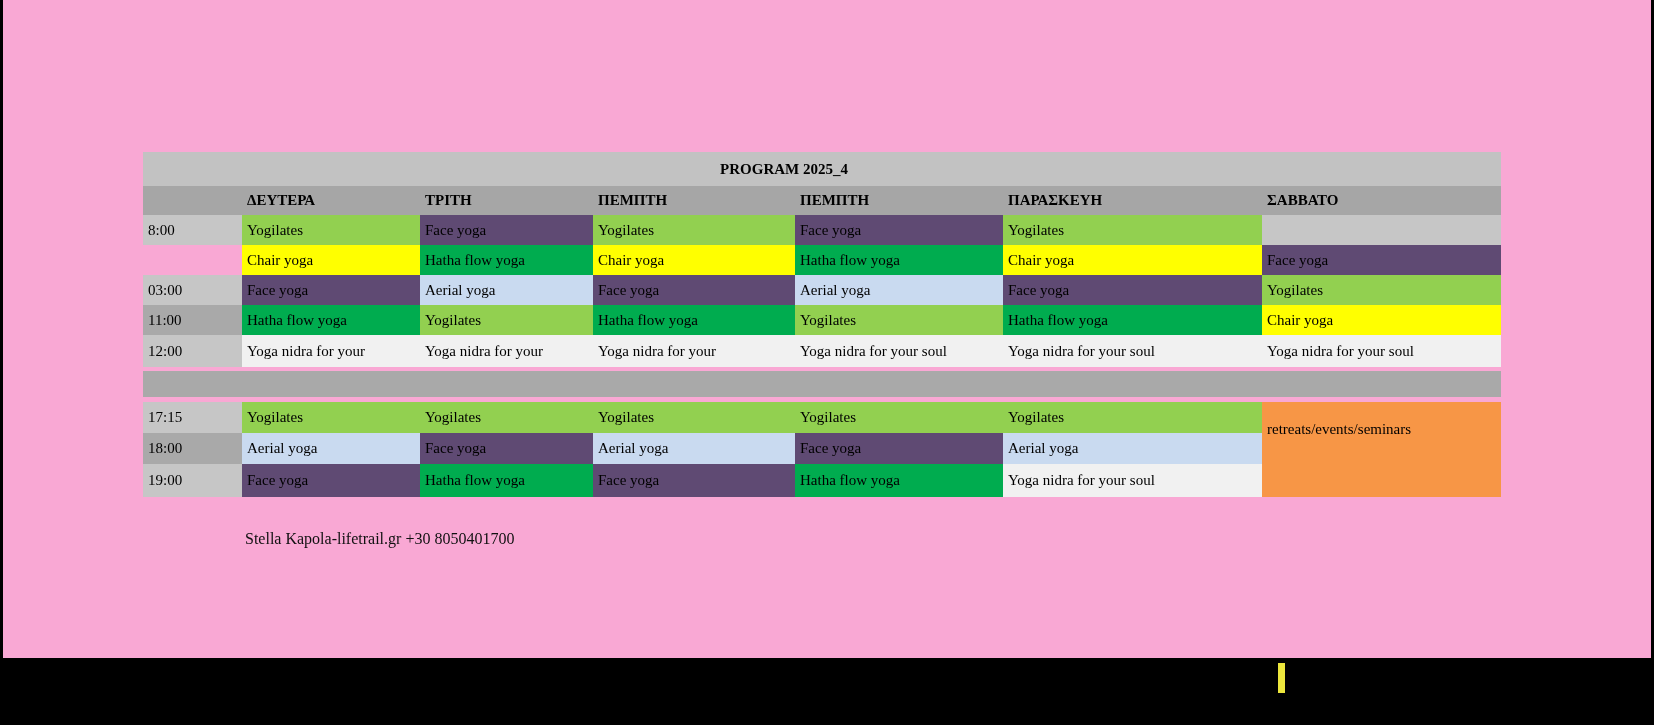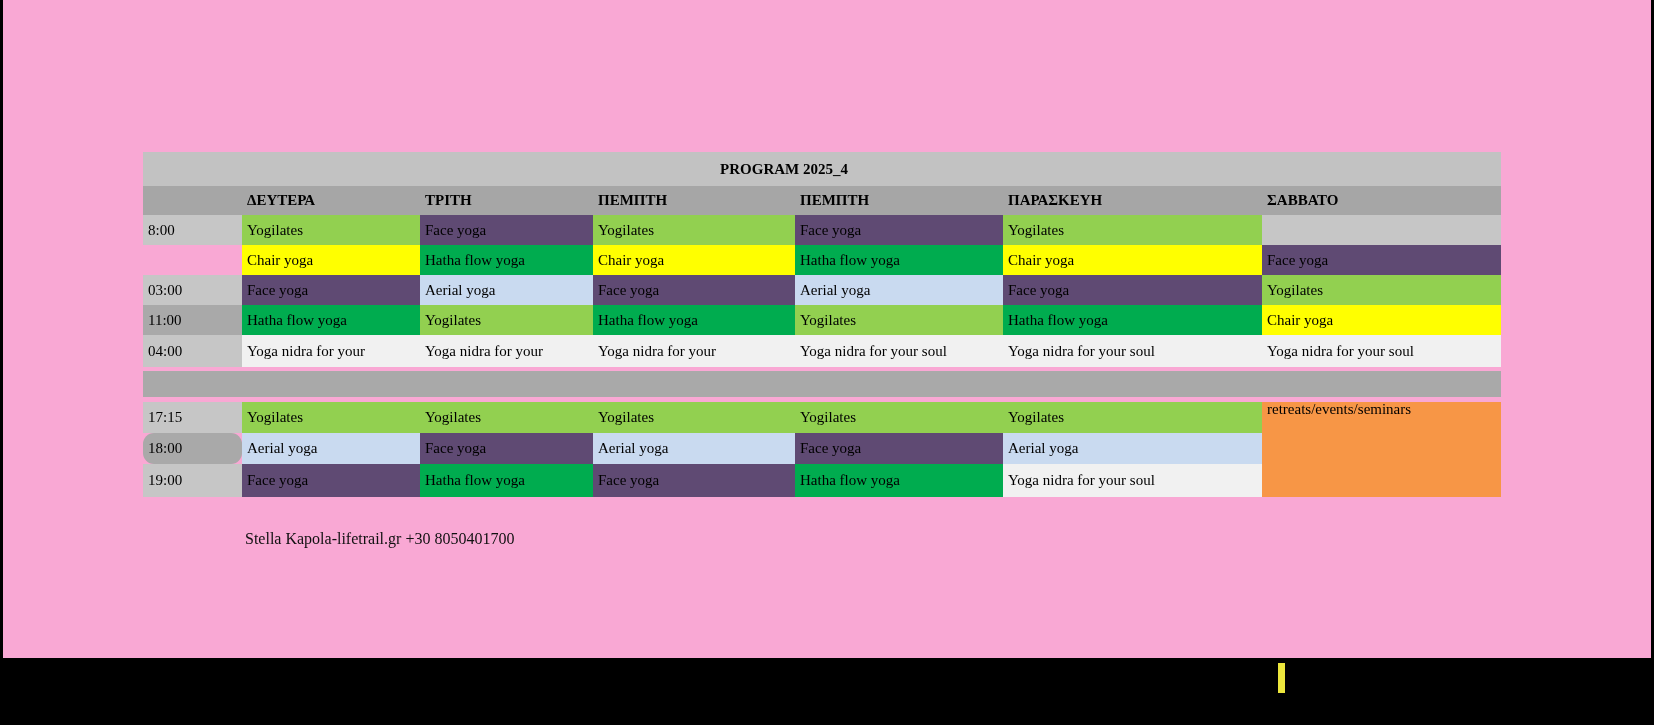--- a/index.html
+++ b/index.html
@@ -30,21 +30,21 @@
     white-space:nowrap;overflow:hidden;
     box-sizing:border-box;
   }
   .cell.title{
     grid-column:1 / -1;
     justify-content:center;
     padding-right:76px;padding-left:0;
     font-weight:bold;
   }
   .cell.dayhead{font-weight:bold;}
-  .cell.merged{align-items:flex-start;padding-top:0;}
+  .cell.merged{align-items:flex-start;padding-top:20px;}
   #footer{
     position:absolute;left:245px;top:524px;
     font-size:16px;line-height:29px;color:#111;
   }
 </style>
 </head>
 <body>
 
 <div id="screen">
   <div id="sheet">
@@ -78,36 +78,36 @@
       <div class="cell" style="background: rgb(201, 218, 240); grid-area: 5 / 5;">Aerial yoga</div>
       <div class="cell" style="background: rgb(95, 74, 115); grid-area: 5 / 6;">Face yoga</div>
       <div class="cell" style="background: rgb(146, 208, 80); grid-area: 5 / 7;">Yogilates</div>
       <div class="cell" style="background: rgb(169, 169, 169); grid-area: 6 / 1;">11:00</div>
       <div class="cell" style="background: rgb(0, 172, 79); grid-area: 6 / 2;">Hatha flow yoga</div>
       <div class="cell" style="background: rgb(146, 208, 80); grid-area: 6 / 3;">Yogilates</div>
       <div class="cell" style="background: rgb(0, 172, 79); grid-area: 6 / 4;">Hatha flow yoga</div>
       <div class="cell" style="background: rgb(146, 208, 80); grid-area: 6 / 5;">Yogilates</div>
       <div class="cell" style="background: rgb(0, 172, 79); grid-area: 6 / 6;">Hatha flow yoga</div>
       <div class="cell" style="background: rgb(255, 255, 0); grid-area: 6 / 7;">Chair yoga</div>
-      <div class="cell" style="background: rgb(198, 198, 198); grid-area: 7 / 1;">04:00</div>
+      <div class="cell" style="background: rgb(198, 198, 198); grid-area: 7 / 1;">12:00</div>
       <div class="cell" style="background: rgb(241, 241, 241); grid-area: 7 / 2;">Yoga nidra for your</div>
       <div class="cell" style="background: rgb(241, 241, 241); grid-area: 7 / 3;">Yoga nidra for your</div>
       <div class="cell" style="background: rgb(241, 241, 241); grid-area: 7 / 4;">Yoga nidra for your</div>
       <div class="cell" style="background: rgb(241, 241, 241); grid-area: 7 / 5;">Yoga nidra for your soul</div>
       <div class="cell" style="background: rgb(241, 241, 241); grid-area: 7 / 6;">Yoga nidra for your soul</div>
       <div class="cell" style="background: rgb(241, 241, 241); grid-area: 7 / 7;">Yoga nidra for your soul</div>
       <div class="cell" style="background: rgb(169, 169, 169); grid-area: 9 / 1 / auto / -1;"></div>
       <div class="cell" style="background: rgb(198, 198, 198); grid-area: 11 / 1;">17:15</div>
       <div class="cell" style="background: rgb(146, 208, 80); grid-area: 11 / 2;">Yogilates</div>
       <div class="cell" style="background: rgb(146, 208, 80); grid-area: 11 / 3;">Yogilates</div>
       <div class="cell" style="background: rgb(146, 208, 80); grid-area: 11 / 4;">Yogilates</div>
       <div class="cell" style="background: rgb(146, 208, 80); grid-area: 11 / 5;">Yogilates</div>
       <div class="cell" style="background: rgb(146, 208, 80); grid-area: 11 / 6;">Yogilates</div>
       <div class="cell merged" style="background: rgb(247, 150, 70); grid-area: 11 / 7 / span 3;">retreats/events/seminars</div>
-      <div class="cell" style="background: rgb(169, 169, 169); grid-area: 12 / 1; border-radius: 11px;">18:00</div>
+      <div class="cell" style="background: rgb(169, 169, 169); grid-area: 12 / 1;">18:00</div>
       <div class="cell" style="background: rgb(201, 218, 240); grid-area: 12 / 2;">Aerial yoga</div>
       <div class="cell" style="background: rgb(95, 74, 115); grid-area: 12 / 3;">Face yoga</div>
       <div class="cell" style="background: rgb(201, 218, 240); grid-area: 12 / 4;">Aerial yoga</div>
       <div class="cell" style="background: rgb(95, 74, 115); grid-area: 12 / 5;">Face yoga</div>
       <div class="cell" style="background: rgb(201, 218, 240); grid-area: 12 / 6;">Aerial yoga</div>
       <div class="cell" style="background: rgb(198, 198, 198); grid-area: 13 / 1;">19:00</div>
       <div class="cell" style="background: rgb(95, 74, 115); grid-area: 13 / 2;">Face yoga</div>
       <div class="cell" style="background: rgb(0, 172, 79); grid-area: 13 / 3;">Hatha flow yoga</div>
       <div class="cell" style="background: rgb(95, 74, 115); grid-area: 13 / 4;">Face yoga</div>
       <div class="cell" style="background: rgb(0, 172, 79); grid-area: 13 / 5;">Hatha flow yoga</div>

